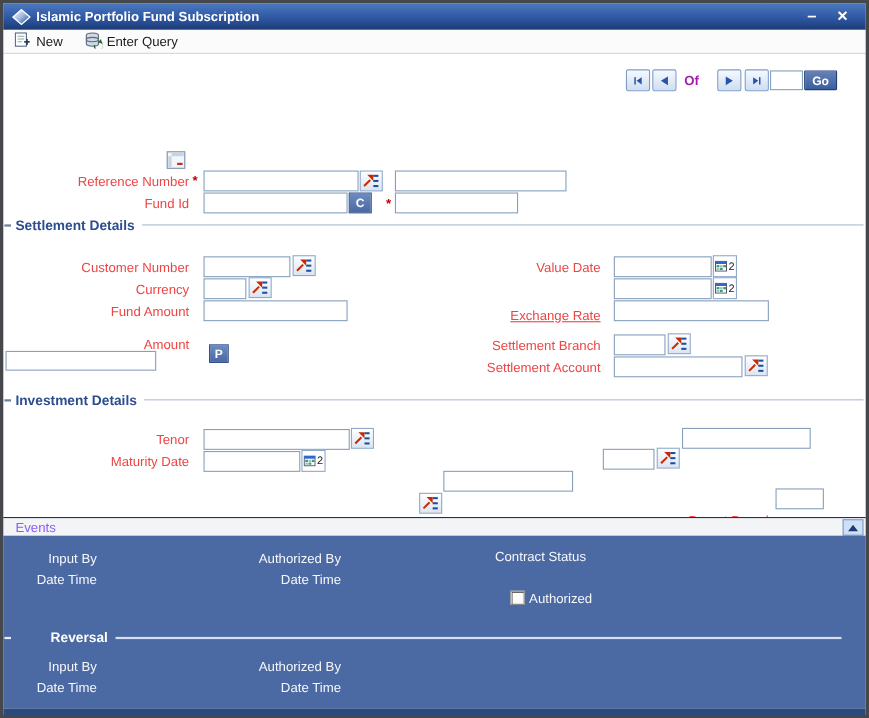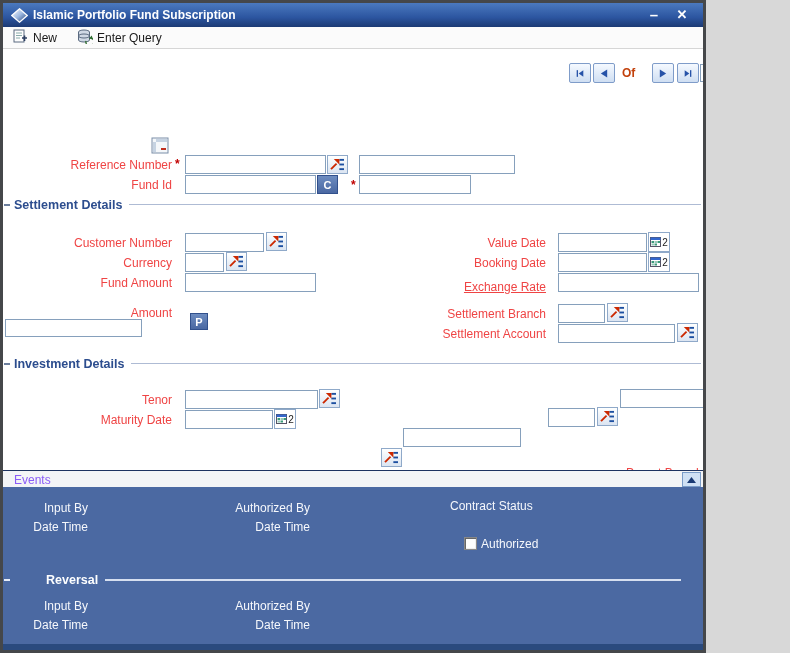--- a/index.html
+++ b/index.html
@@ -1,16 +1,16 @@
 <!DOCTYPE html>
 <html><head>
 <meta charset="utf-8">
 <style>
   html,body{margin:0;padding:0;background:#d8d8d8;font-family:"Liberation Sans",sans-serif;}
-  .window{position:relative;width:706px;height:653px;background:#ffffff;overflow:hidden;}
+  .window{position:relative;width:790px;height:653px;background:#ffffff;overflow:hidden;}
   .frame{position:absolute;inset:0;border:3px solid #45474a;pointer-events:none;z-index:60;}
   .abs{position:absolute;}
   
   .titlebar{position:absolute;left:3px;top:3px;right:3px;height:24px;
     background:linear-gradient(#4b79bf,#2c55a0 60%,#1c3a74);color:#fff;z-index:5;}
   .title-text{position:absolute;left:30px;top:5px;font-size:12px;font-weight:bold;white-space:nowrap;}
   .win-btn{position:absolute;top:3px;width:18px;height:17px;color:#fff;font-weight:bold;
     text-align:center;cursor:default;line-height:17px;}
   
   .toolbar{position:absolute;left:3px;top:27px;right:3px;height:21px;background:#fbfbfb;
@@ -19,21 +19,21 @@
     font-size:12px;color:#1a1a1a;cursor:default;}
   
   .navbtn{position:absolute;width:22px;height:20px;background:linear-gradient(#f5f9ff,#cfdef2);
     border:1px solid #7f9cc9;border-radius:2px;box-sizing:border-box;display:flex;
     align-items:center;justify-content:center;}
   .nav-input{position:absolute;width:30px;height:18px;border:1px solid #86a0bc;box-sizing:border-box;
     font-size:11px;padding:0 2px;}
   .go-btn{position:absolute;width:30px;height:18px;background:linear-gradient(#6781b5,#3c5e9e);
     border:1px solid #233f78;box-sizing:border-box;color:#fff;font-size:11px;font-weight:bold;
     text-align:center;line-height:16px;border-radius:1px;}
-  .of-lbl{position:absolute;font-size:12px;font-weight:bold;color:#c2410c;}
+  .of-lbl{position:absolute;font-size:12px;font-weight:bold;color:#a21caf;}
   
   .lbl{position:absolute;font-size:12px;color:#ef4444;white-space:nowrap;}
   .lblR{text-align:right;width:160px;}
   .req{position:absolute;color:#c00000;font-weight:bold;font-size:12px;}
   .inp{position:absolute;height:19px;border:1px solid #86a0bc;background:#fff;box-sizing:border-box;
     font-size:12px;padding:0 2px;font-family:"Liberation Sans",sans-serif;}
   .lov{position:absolute;width:21px;height:19px;background:linear-gradient(#feffff,#dbe5f2);
     border:1px solid #8fa9c9;box-sizing:border-box;display:flex;align-items:center;justify-content:center;padding:0;}
   .calbtn{position:absolute;width:22px;height:20px;background:#fff;border:1px solid #8fa9c9;
     box-sizing:border-box;display:flex;align-items:center;justify-content:center;gap:1px;
@@ -210,21 +210,20 @@
         <rect x="0.5" y="0.5" width="10" height="2.5" fill="#3366cc"></rect>
         <rect x="1.5" y="4" width="2.5" height="2" fill="#3a9a7a"></rect>
         <rect x="4.5" y="4" width="2.5" height="2" fill="#9ac8b8"></rect>
         <rect x="7.5" y="4" width="2.5" height="2" fill="#3a9a7a"></rect>
         <rect x="1.5" y="6.5" width="2.5" height="2" fill="#9ac8b8"></rect>
         <rect x="4.5" y="6.5" width="2.5" height="2" fill="#3a9a7a"></rect>
       </svg>
     <span>2</span>
   </button>
 
-  <span class="lbl lblR" style="left:386px;top:256px;">Booking Date</span>
   <input class="inp" style="left: 558px; top: 253px; width: 89px;" value="">
   <button class="calbtn" style="left:648px;top:252px;">
     <svg width="11" height="10" viewBox="0 0 11 10">
         <rect x="0.5" y="0.5" width="10" height="9" fill="#fff" stroke="#556"></rect>
         <rect x="0.5" y="0.5" width="10" height="2.5" fill="#3366cc"></rect>
         <rect x="1.5" y="4" width="2.5" height="2" fill="#3a9a7a"></rect>
         <rect x="4.5" y="4" width="2.5" height="2" fill="#9ac8b8"></rect>
         <rect x="7.5" y="4" width="2.5" height="2" fill="#3a9a7a"></rect>
         <rect x="1.5" y="6.5" width="2.5" height="2" fill="#9ac8b8"></rect>
         <rect x="4.5" y="6.5" width="2.5" height="2" fill="#3a9a7a"></rect>

